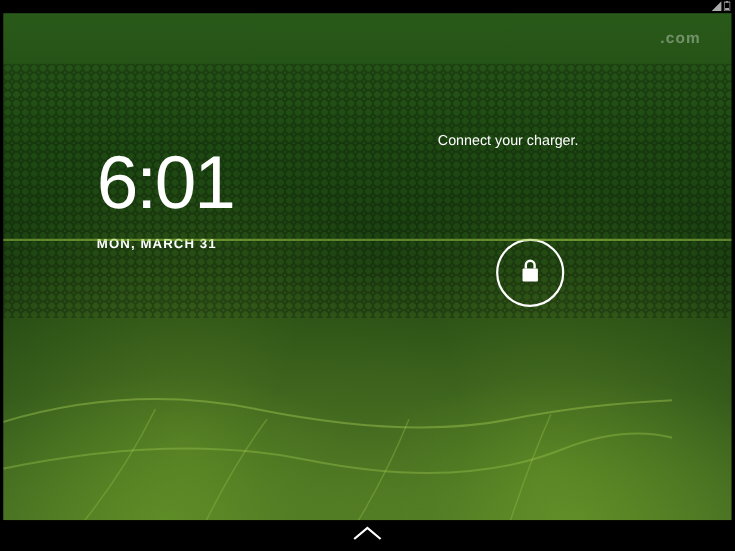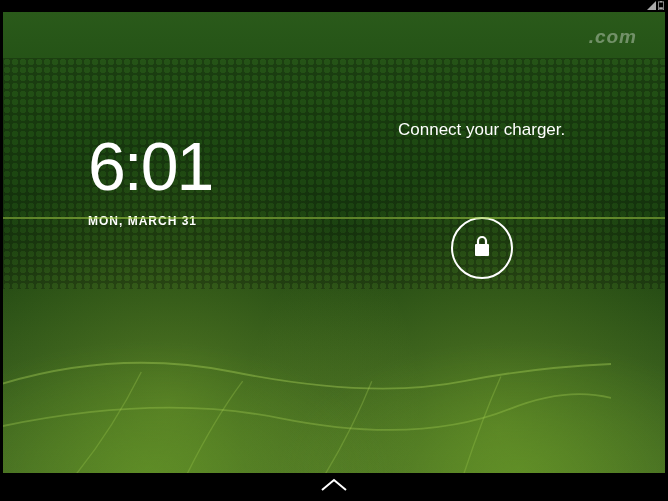--- a/index.html
+++ b/index.html
@@ -89,23 +89,22 @@
       color: rgba(255, 255, 255, 0.35);
       font-weight: bold;
       letter-spacing: 1px;
     }
     
     .watermark-main {
       font-size: 26px;
     }
     
     .watermark-sub {
-      font-size: 19px;
+      font-size: 14px;
       margin-top: -4px;
-      font-style: italic;
     }
     
     .clock-area {
       position: absolute;
       top: 120px;
       left: 85px;
       color: #fff;
       text-align: left;
       width: 160px;
     }
@@ -123,21 +122,21 @@
       letter-spacing: 1px;
       margin-top: 14px;
       text-transform: uppercase;
     }
     
     .notification {
       position: absolute;
       top: 108px;
       left: 395px;
       color: #fff;
-      font-size: 17px;
+      font-size: 13px;
     }
     
     .lock-ring {
       position: absolute;
       top: 205px;
       left: 448px;
       width: 62px;
       height: 62px;
       border: 2px solid #fff;
       border-radius: 50%;

